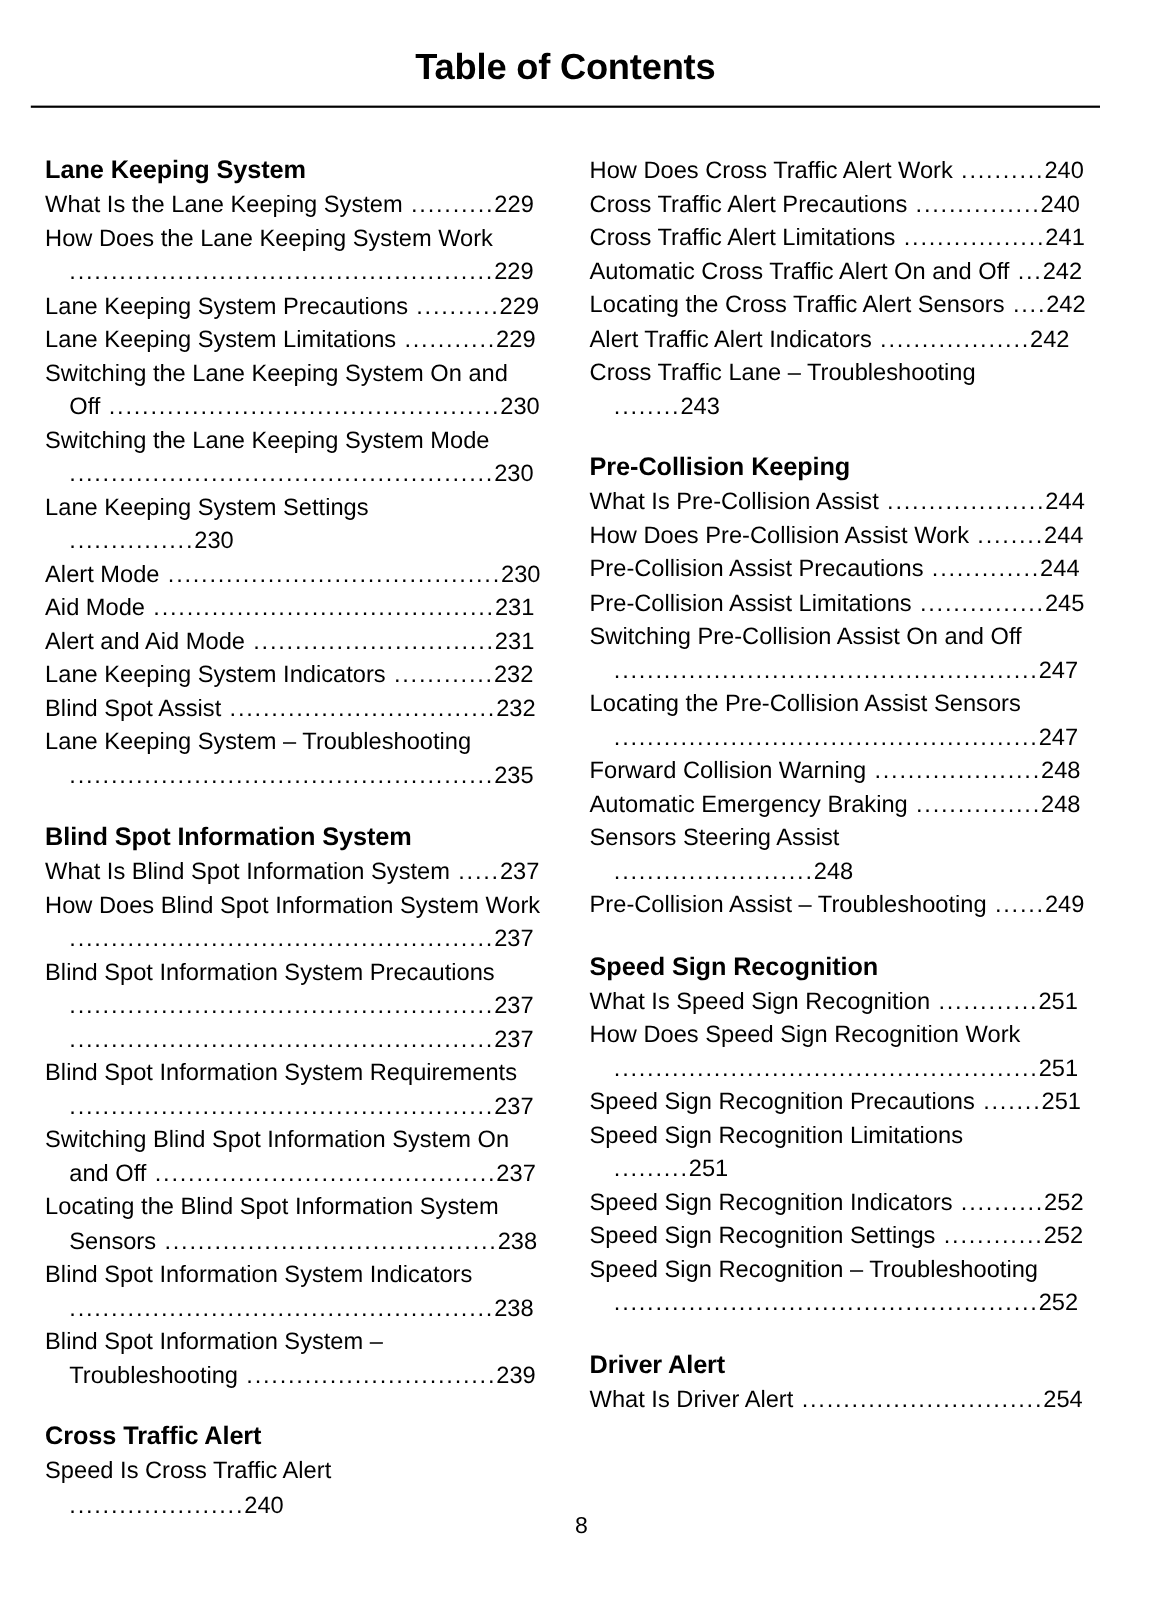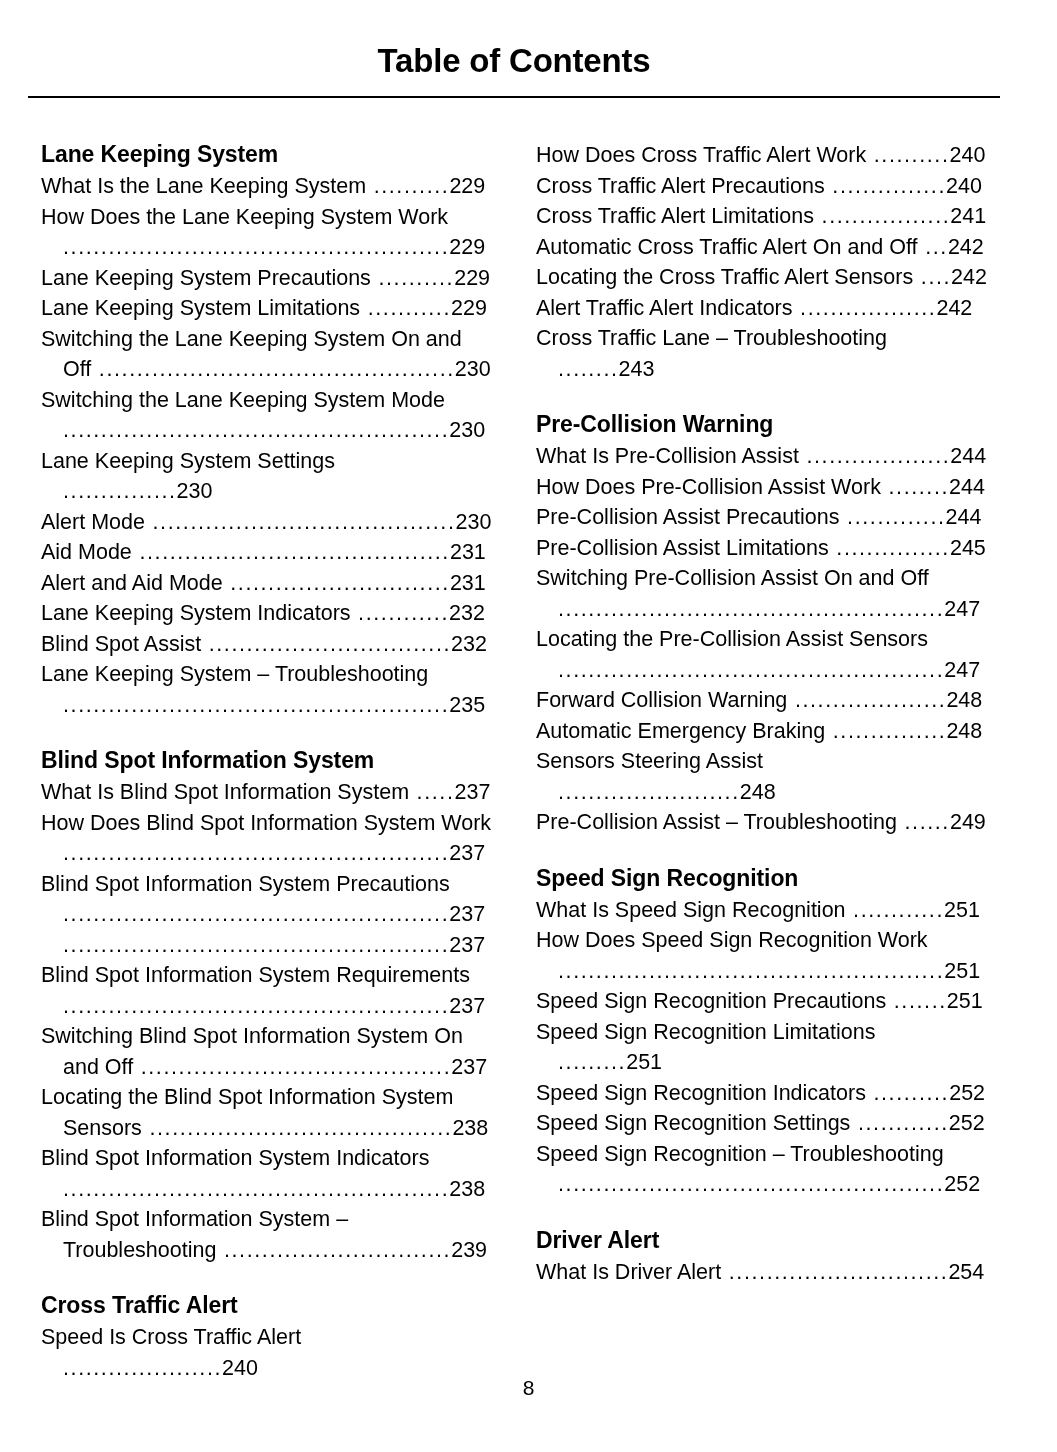--- a/index.html
+++ b/index.html
@@ -221,21 +221,21 @@
             <span class="ln"><span class="etext">Locating the Cross Traffic Alert Sensors</span><span class="lead-dots"> ....</span><span class="pg">242</span></span>
           </div>
           <div class="entry">
             <span class="ln"><span class="etext">Alert Traffic Alert Indicators</span><span class="lead-dots"> ..................</span><span class="pg">242</span></span>
           </div>
           <div class="entry">
             <span class="ln"><span class="etext">Cross Traffic Lane – Troubleshooting</span><span class="lead-dots"> ........</span><span class="pg">243</span></span>
           </div>
         </div>
         <div class="section">
-          <div class="section-heading"><span>Pre-Collision Warning</span></div>
+          <div class="section-heading"><span>Pre-Collision Keeping</span></div>
           <div class="entry">
             <span class="ln"><span class="etext">What Is Pre-Collision Assist</span><span class="lead-dots"> ...................</span><span class="pg">244</span></span>
           </div>
           <div class="entry">
             <span class="ln"><span class="etext">How Does Pre-Collision Assist Work</span><span class="lead-dots"> ........</span><span class="pg">244</span></span>
           </div>
           <div class="entry">
             <span class="ln"><span class="etext">Pre-Collision Assist Precautions</span><span class="lead-dots"> .............</span><span class="pg">244</span></span>
           </div>
           <div class="entry">

